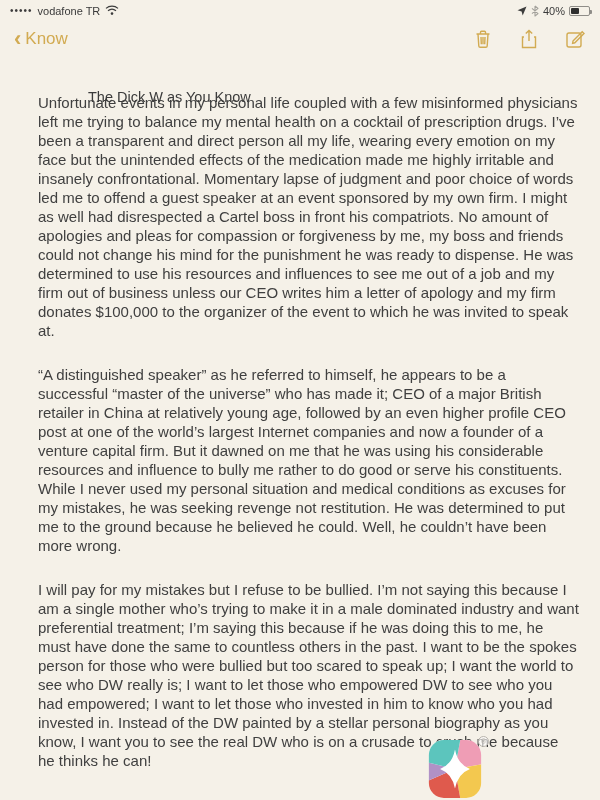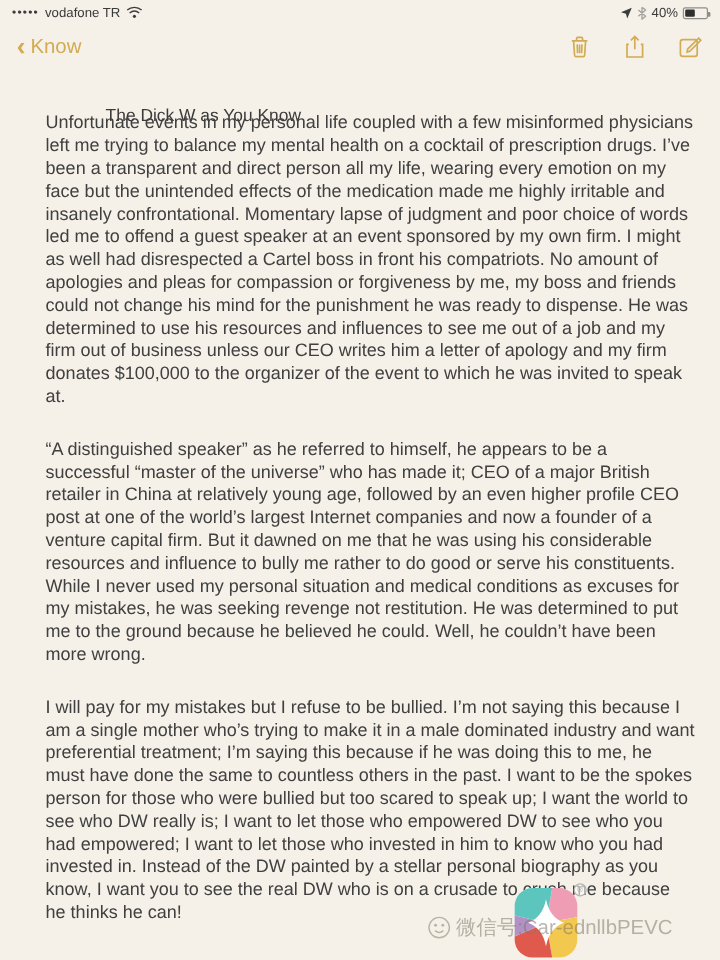--- a/index.html
+++ b/index.html
@@ -172,22 +172,13 @@
         <path d="M30 33 L69 26 A40 40 0 0 1 37 72 Z" fill="#f3c84f"></path>
         <path d="M30 33 L37 72 A40 40 0 0 1 -2 47 Z" fill="#df5a4d"></path>
         <path d="M30 33 L-2 47 A40 40 0 0 1 -8 24 Z" fill="#b191c6"></path>
         <path d="M30 33 L-8 24 A40 40 0 0 1 37 -6 Z" fill="#5cc5bd"></path>
 
         <path d="M30 12 Q33 28 46 33 Q33 38 30 54 Q27 38 14 33 Q27 28 30 12 Z" fill="#ffffff"></path>
       </g>
     </svg>
   </span>
   <span class="brand-reg">®</span>
-  <span class="wechat-row">
-    <svg class="wechat-face" viewBox="0 0 20 20">
-      <circle cx="10" cy="10" r="8.5" fill="none" stroke="#8a8275" stroke-width="1.2"></circle>
-      <circle cx="7" cy="8" r="1.2" fill="#8a8275"></circle>
-      <circle cx="13" cy="8" r="1.2" fill="#8a8275"></circle>
-      <path d="M6.5 12.5 Q10 15.5 13.5 12.5" fill="none" stroke="#8a8275" stroke-width="1.2"></path>
-    </svg>
-    <span>微信号:Car-ednllbPEVC</span>
-  </span>
 </div>
 
 </body></html>

